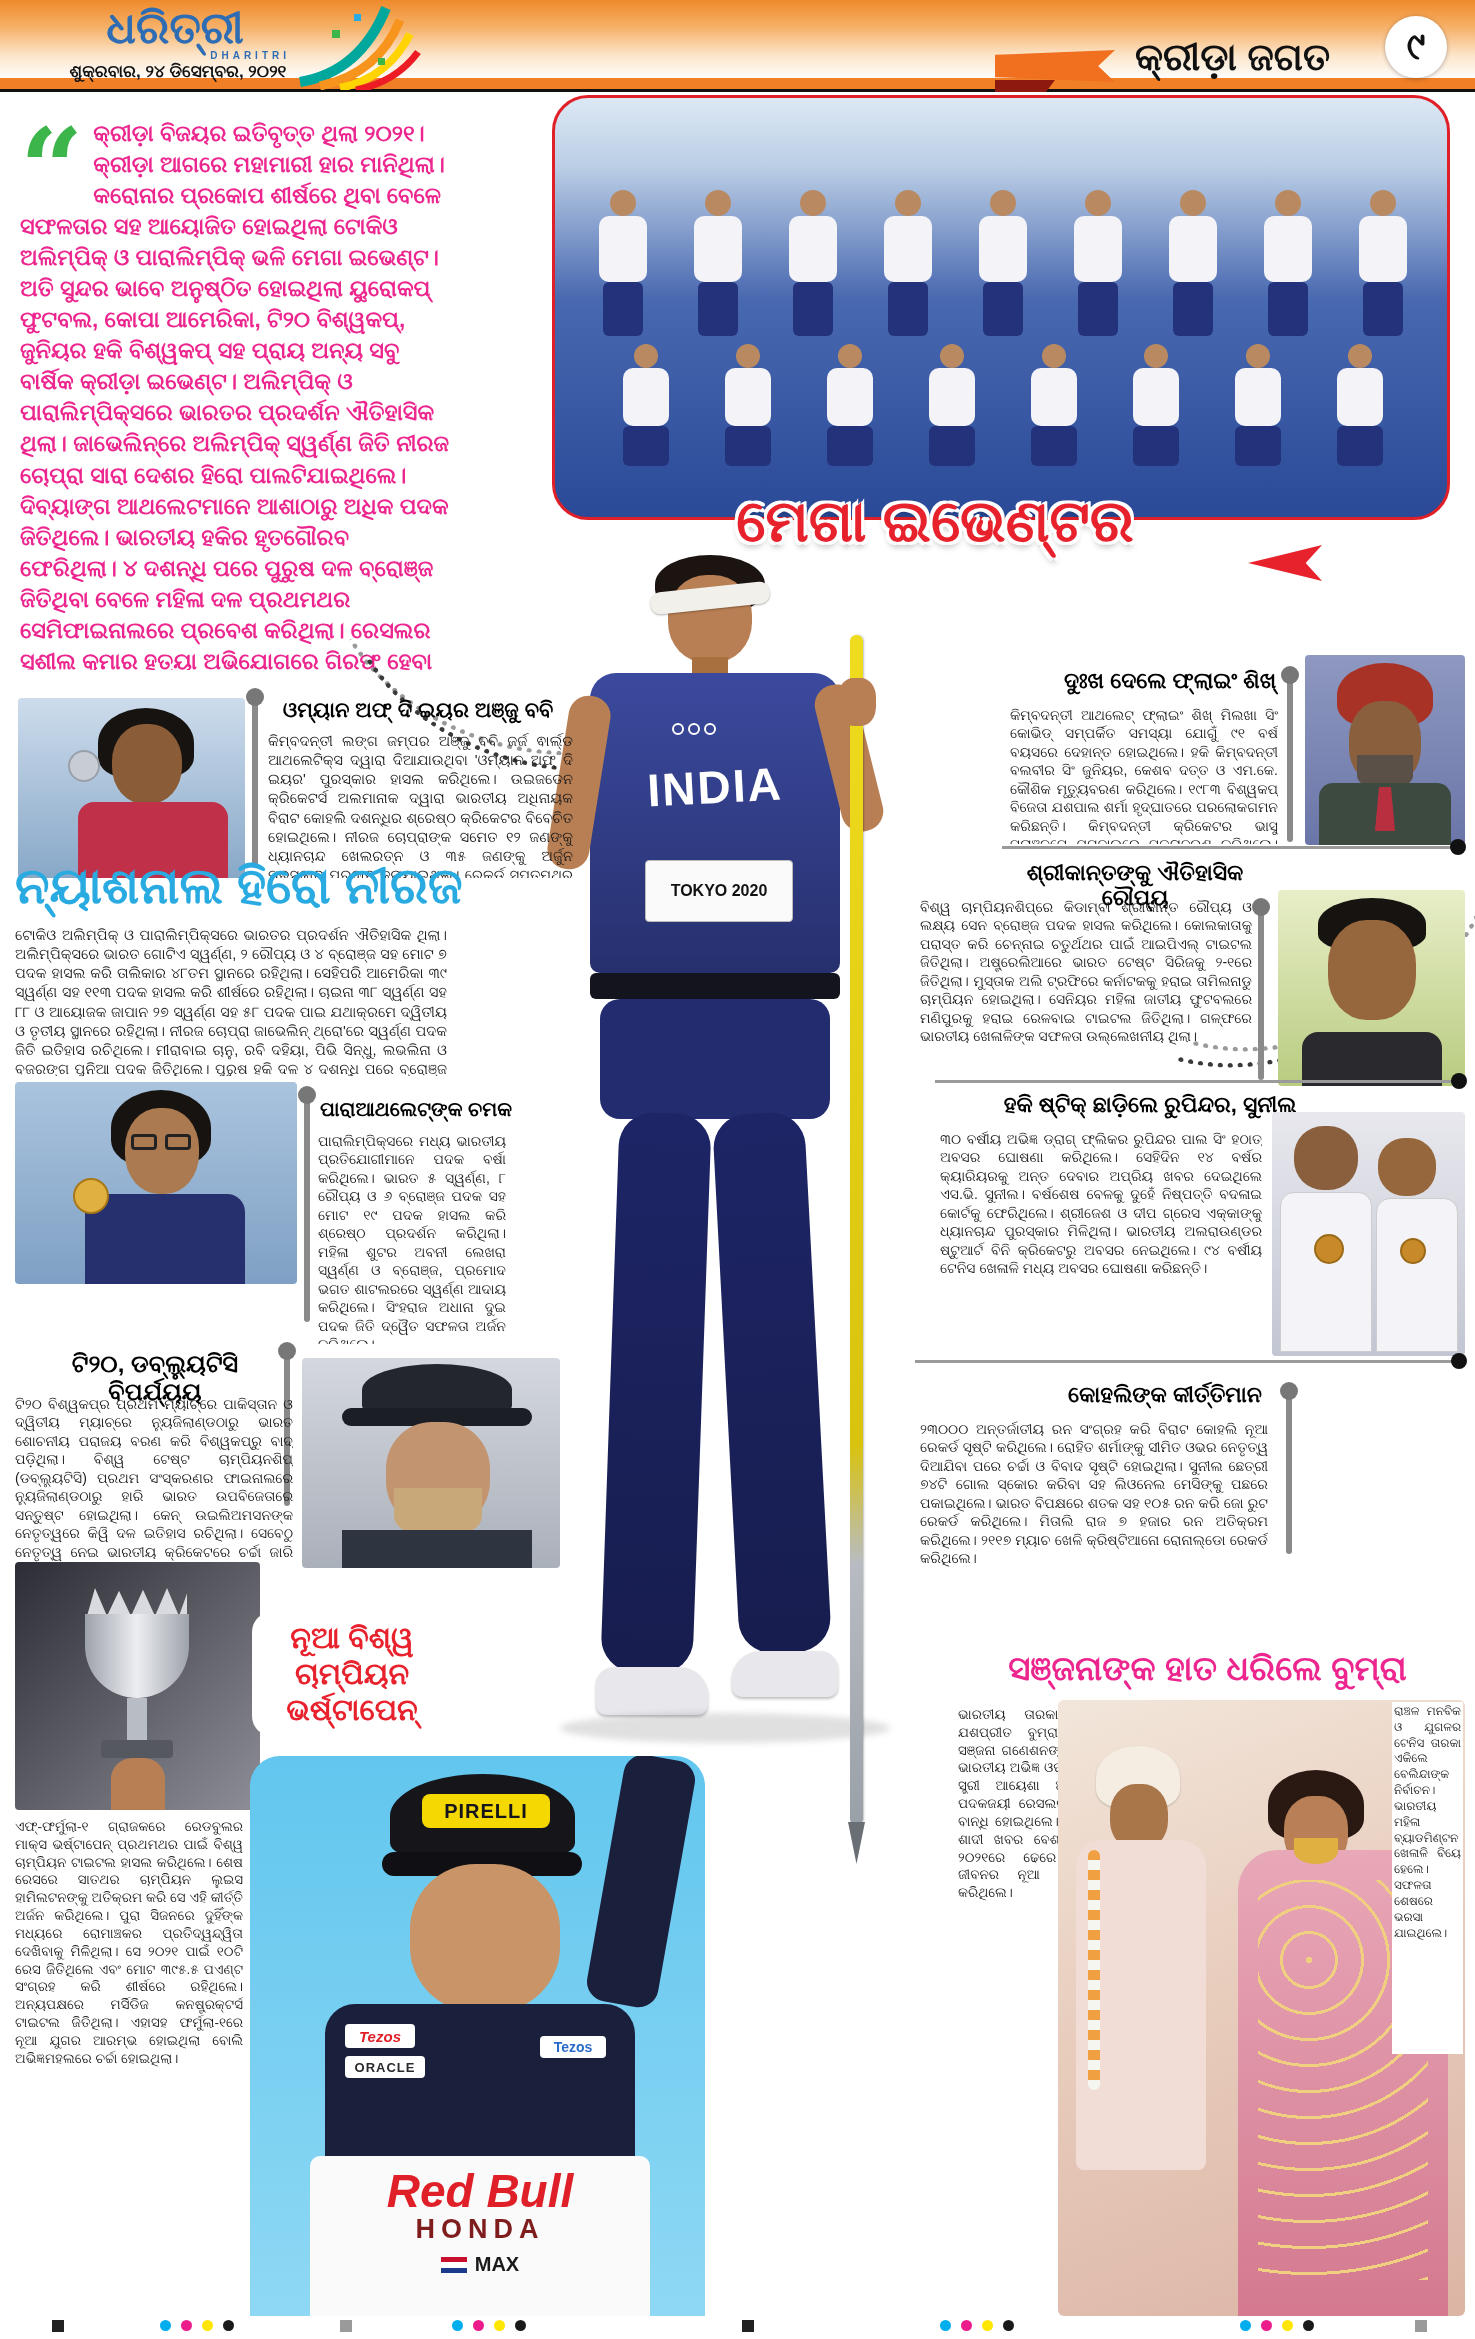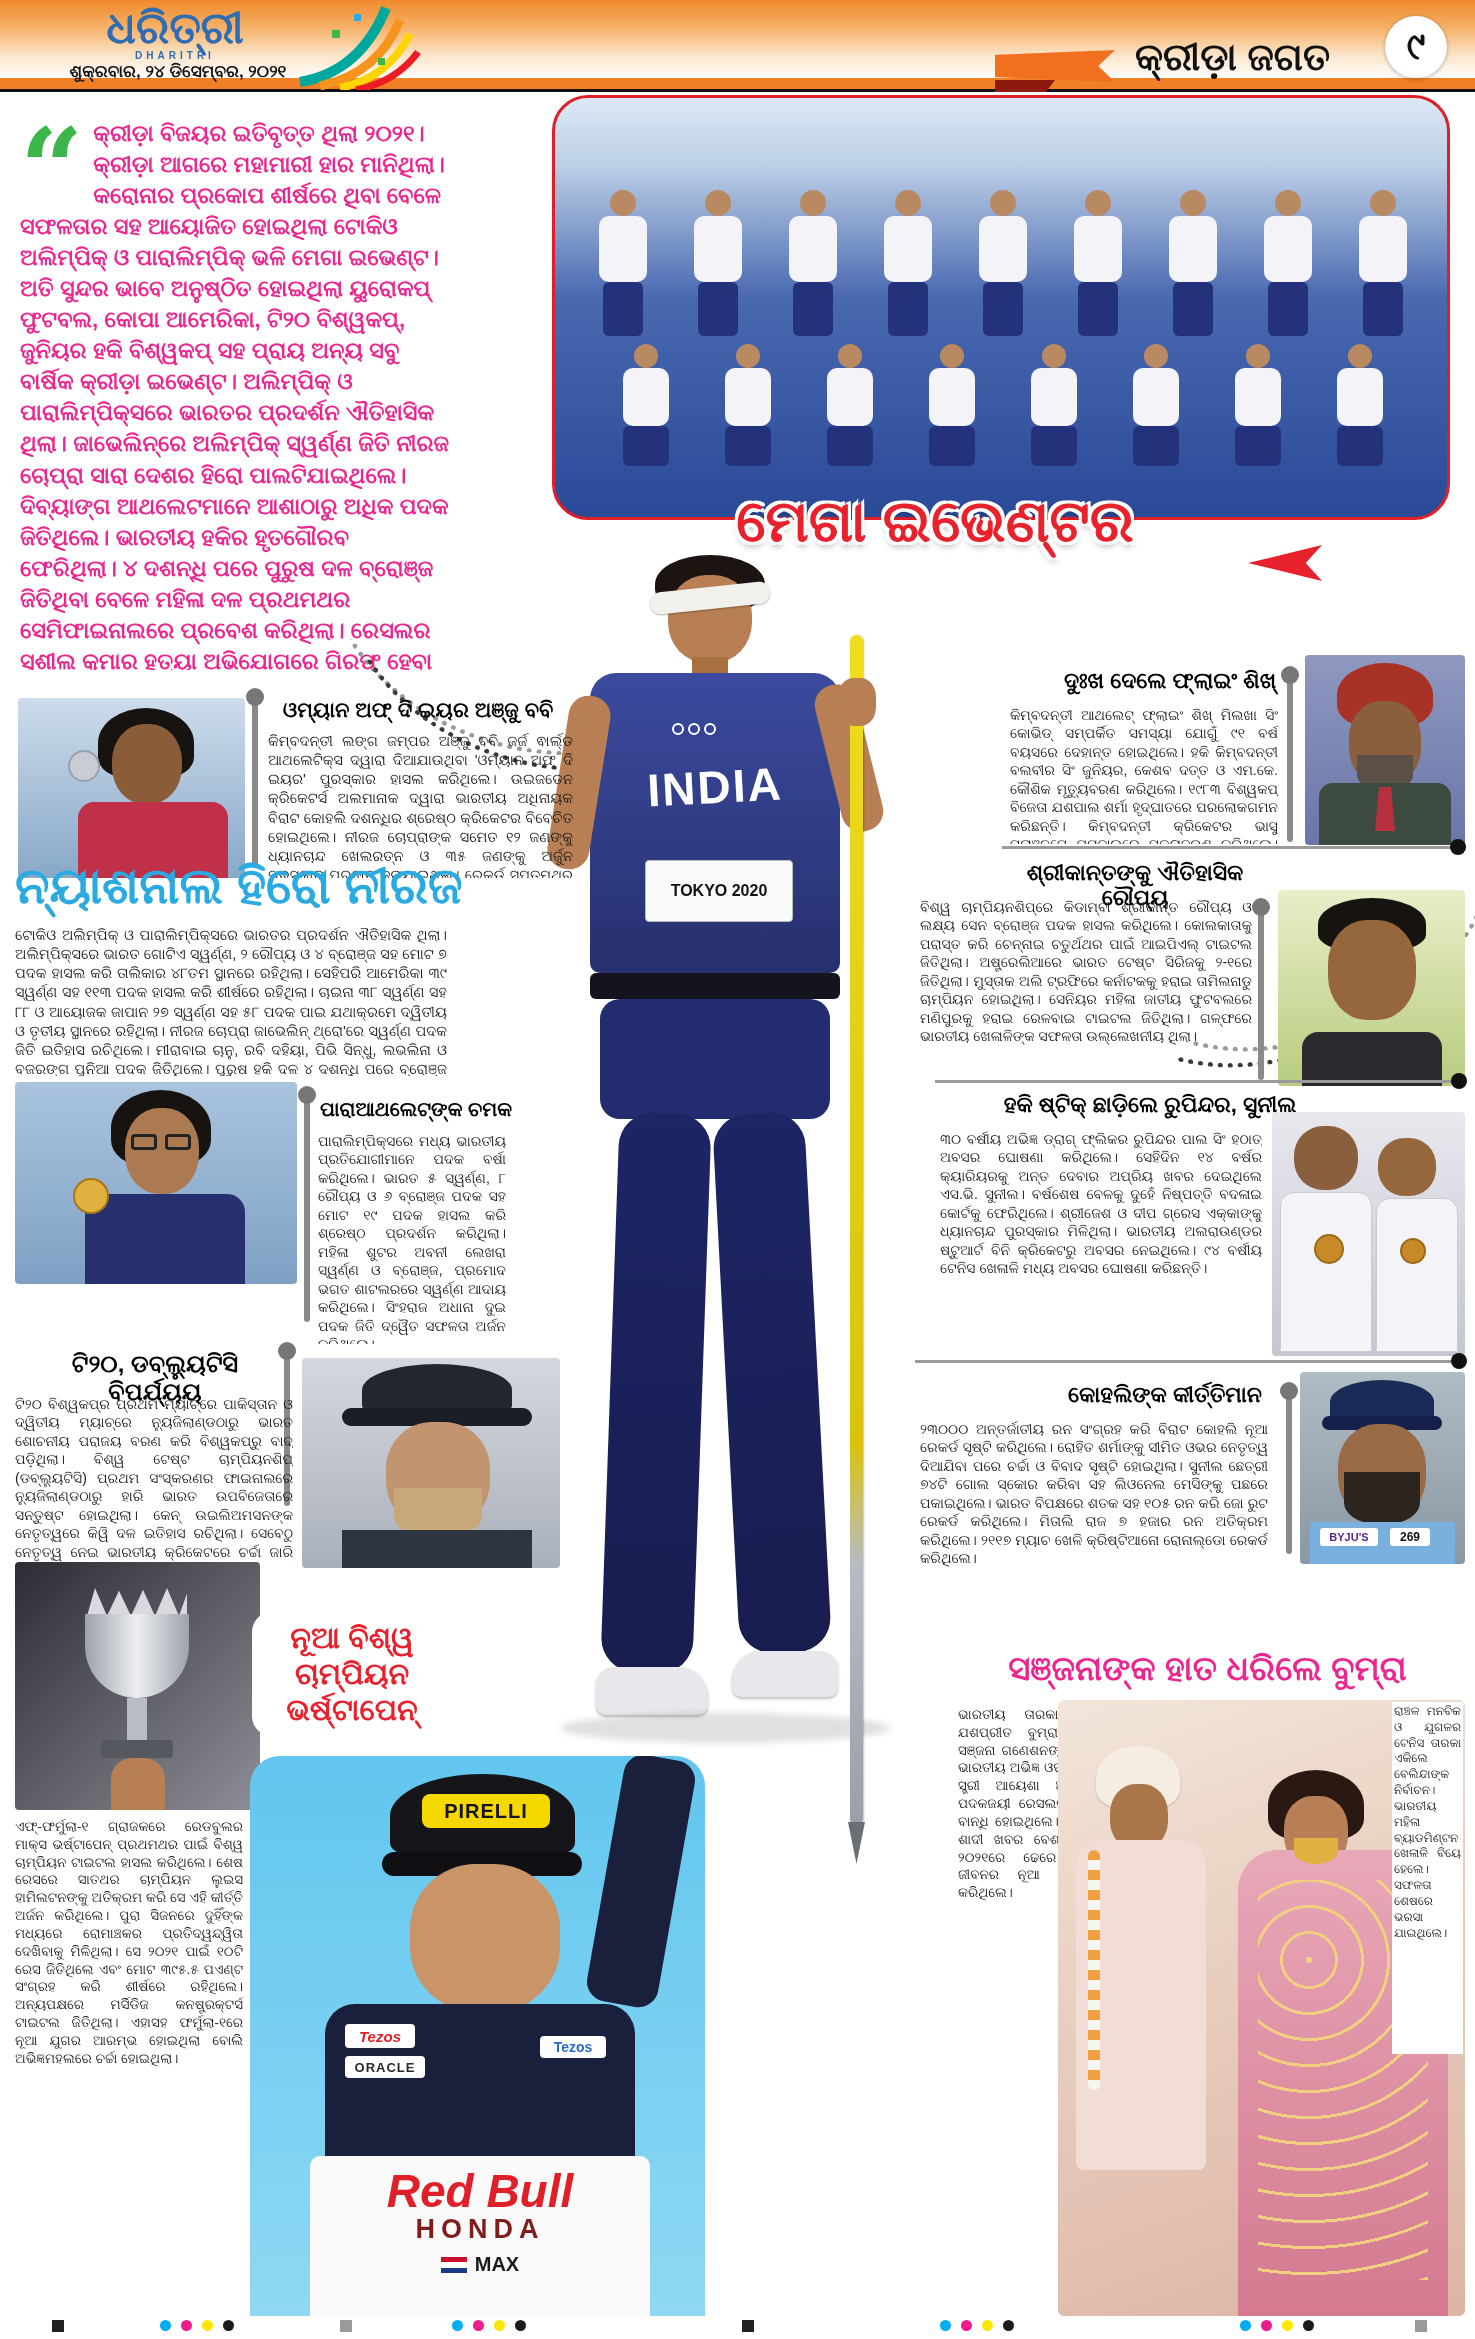--- a/index.html
+++ b/index.html
@@ -7,21 +7,21 @@
   .page{position:relative;width:1475px;height:2339px;background:#fff;
         font-family:"Liberation Sans","DejaVu Sans",sans-serif;overflow:hidden;margin:0 auto}
   .abs{position:absolute}
 
   
   .hdr-band{left:0;top:0;width:1475px;height:80px;
     background:linear-gradient(180deg,#ef8a2b 0%,#f6b26a 35%,#fce6cc 70%,#ffffff 100%)}
   .hdr-strip{left:0;top:78px;width:1475px;height:11px;background:#f07f26}
   .hdr-line{left:0;top:89px;width:1475px;height:3px;background:#111}
   .logo{color:#2e6db4;font-weight:bold;font-size:44px;line-height:1;text-align:center}
-  .logo-sub{color:#2e6db4;font-size:10px;letter-spacing:4px;text-align:center;font-weight:bold}
+  .logo-sub{color:#2e6db4;font-size:10px;letter-spacing:4px;text-align:right;font-weight:bold}
   .hdr-date{color:#111;font-weight:bold;font-size:17px;text-align:center}
   .title-main{color:#8e1a0f;font-weight:bold;font-size:62px;line-height:1;
     text-shadow:-2px -2px 0 #fff,2px -2px 0 #fff,-2px 2px 0 #fff,2px 2px 0 #fff,0 4px 5px rgba(0,0,0,.25)}
   .title-year{color:#2f9e41;font-weight:bold;font-size:62px;line-height:1;
     text-shadow:-2px -2px 0 #fff,2px -2px 0 #fff,-2px 2px 0 #fff,2px 2px 0 #fff,0 4px 5px rgba(0,0,0,.25)}
   .hdr-section{color:#111;font-weight:bold;font-size:38px}
   .page-circle{width:62px;height:62px;border-radius:50%;background:#fff;color:#111;
     font-weight:bold;font-size:38px;display:flex;align-items:center;justify-content:center;
     box-shadow:0 1px 4px rgba(0,0,0,.3)}
   .flag{width:120px;height:32px;background:#f07020;
@@ -330,29 +330,20 @@
     <div class="abs" style="left:104px;top:86px;width:82px;height:154px;background:#f4f4f8;border:1px solid #ccc;border-radius:14px 14px 0 0"></div>
     <div class="abs" style="left:42px;top:122px;width:30px;height:30px;background:#c88a28;border-radius:50%;border:2px solid #9a6a18"></div>
     <div class="abs" style="left:128px;top:126px;width:26px;height:26px;background:#c88a28;border-radius:50%;border:2px solid #9a6a18"></div>
   </div>
 
   <div class="abs hline" style="left:915px;top:1360px;width:550px"></div>
 
   <div class="abs h-blk" style="left:1050px;top:1382px;width:230px;font-size:22px">କୋହଲିଙ୍କ କୀର୍ତ୍ତିମାନ</div>
   <div class="abs vbar" style="left:1286px;top:1396px;height:158px"></div>
   <div class="abs body-txt" style="left:920px;top:1420px;width:348px;height:214px;font-size:14px">୨୩୦୦୦ ଅନ୍ତର୍ଜାତୀୟ ରନ ସଂଗ୍ରହ କରି ବିରାଟ କୋହଲି ନୂଆ ରେକର୍ଡ ସୃଷ୍ଟି କରିଥିଲେ। ରୋହିତ ଶର୍ମାଙ୍କୁ ସୀମିତ ଓଭର ନେତୃତ୍ୱ ଦିଆଯିବା ପରେ ଚର୍ଚ୍ଚା ଓ ବିବାଦ ସୃଷ୍ଟି ହୋଇଥିଲା। ସୁନୀଲ ଛେତ୍ରୀ ୭୪ଟି ଗୋଲ ସ୍କୋର କରିବା ସହ ଲିଓନେଲ ମେସିଙ୍କୁ ପଛରେ ପକାଇଥିଲେ। ଭାରତ ବିପକ୍ଷରେ ଶତକ ସହ ୧୦୫ ରନ କରି ଜୋ ରୁଟ ରେକର୍ଡ କରିଥିଲେ। ମିତାଲି ରାଜ ୭ ହଜାର ରନ ଅତିକ୍ରମ କରିଥିଲେ। ୨୧୧୭ ମ୍ୟାଚ ଖେଳି କ୍ରିଷ୍ଟିଆନୋ ରୋନାଲ୍ଡୋ ରେକର୍ଡ କରିଥିଲେ।</div>
-  <div class="abs photo" style="left:1300px;top:1372px;width:165px;height:192px;background:linear-gradient(180deg,#b0bcc4,#8a98a4);border-radius:4px">
-    <div class="abs" style="left:30px;top:8px;width:104px;height:44px;background:#1a2a56;border-radius:50% 50% 16% 16%"></div>
-    <div class="abs" style="left:22px;top:44px;width:120px;height:14px;background:#14204a;border-radius:8px"></div>
-    <div class="abs" style="left:38px;top:52px;width:88px;height:96px;background:#9a6a46;border-radius:44%"></div>
-    <div class="abs" style="left:44px;top:100px;width:76px;height:52px;background:#2c241e;border-radius:0 0 42% 42%"></div>
-    <div class="abs" style="left:10px;top:150px;width:145px;height:42px;background:#7ab0dd"></div>
-    <div class="abs badge" style="left:20px;top:156px;width:58px;height:18px;background:#fff;border-radius:3px;color:#5a2a8a;font-size:11px">BYJU'S</div>
-    <div class="abs badge" style="left:90px;top:156px;width:40px;height:18px;background:#fff;border-radius:3px;color:#111;font-size:12px">269</div>
-  </div>
 
   <div class="abs h-pink" style="left:950px;top:1650px;width:515px;font-size:34px">ସଞ୍ଜନାଙ୍କ ହାତ ଧରିଲେ ବୁମ୍ରା</div>
   <div class="abs body-txt" style="left:958px;top:1706px;width:208px;height:300px;font-size:13.5px">ଭାରତୀୟ ତାରକା ଦ୍ରୁତ ବୋଲର ଯଶପ୍ରୀତ ବୁମ୍ରା ଟିଭି ଉପସ୍ଥାପିକା ସଞ୍ଜନା ଗଣେଶନଙ୍କୁ ବିବାହ କରିଥିଲେ। ଭାରତୀୟ ଅଭିଜ୍ଞ ଓପନର ଶିଖର ଧାଵନ ଓ ସ୍ତ୍ରୀ ଆୟେଶା ଅଲଗା ହେବା ସହ ପଦକଜୟୀ ରେସଲର ବିବାହ ବନ୍ଧନରେ ବାନ୍ଧି ହୋଇଥିଲେ। ଯୁବ ଉତ୍ତେଜନାରେ ଶାଦୀ ଖବର ବେଶ୍ ଚର୍ଚ୍ଚାରେ ରହିଥିଲା। ୨୦୨୧ରେ ଢେରେ କ୍ରୀଡ଼ାବିତ୍ ନିଜ ଜୀବନର ନୂଆ ଅଧ୍ୟାୟ ଆରମ୍ଭ କରିଥିଲେ।</div>
 
   <div class="abs photo" style="left:1058px;top:1700px;width:407px;height:616px;background:linear-gradient(160deg,#f2e6da 0%,#e8cdbd 45%,#dcb4a4 100%);border-radius:6px">
 
     <div class="abs" style="left:38px;top:46px;width:84px;height:62px;background:#f5ece2;border-radius:50% 50% 30% 30%;box-shadow:0 1px 2px rgba(0,0,0,.2)"></div>
     <div class="abs" style="left:52px;top:84px;width:58px;height:66px;background:#a9764a;border-radius:44%"></div>
     <div class="abs" style="left:18px;top:140px;width:130px;height:330px;background:#f2dcd6;border-radius:26px 26px 8px 8px"></div>
     <div class="abs" style="left:30px;top:150px;width:12px;height:240px;background:repeating-linear-gradient(180deg,#f0a040 0 10px,#f6f6f0 10px 20px);border-radius:6px"></div>

